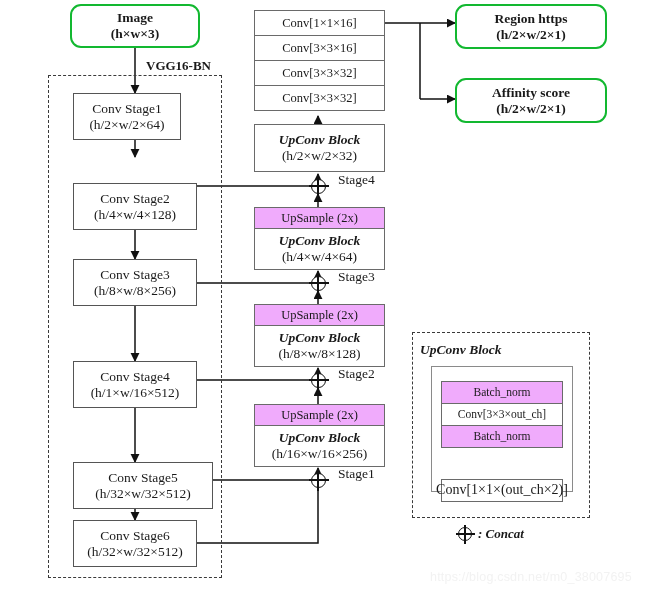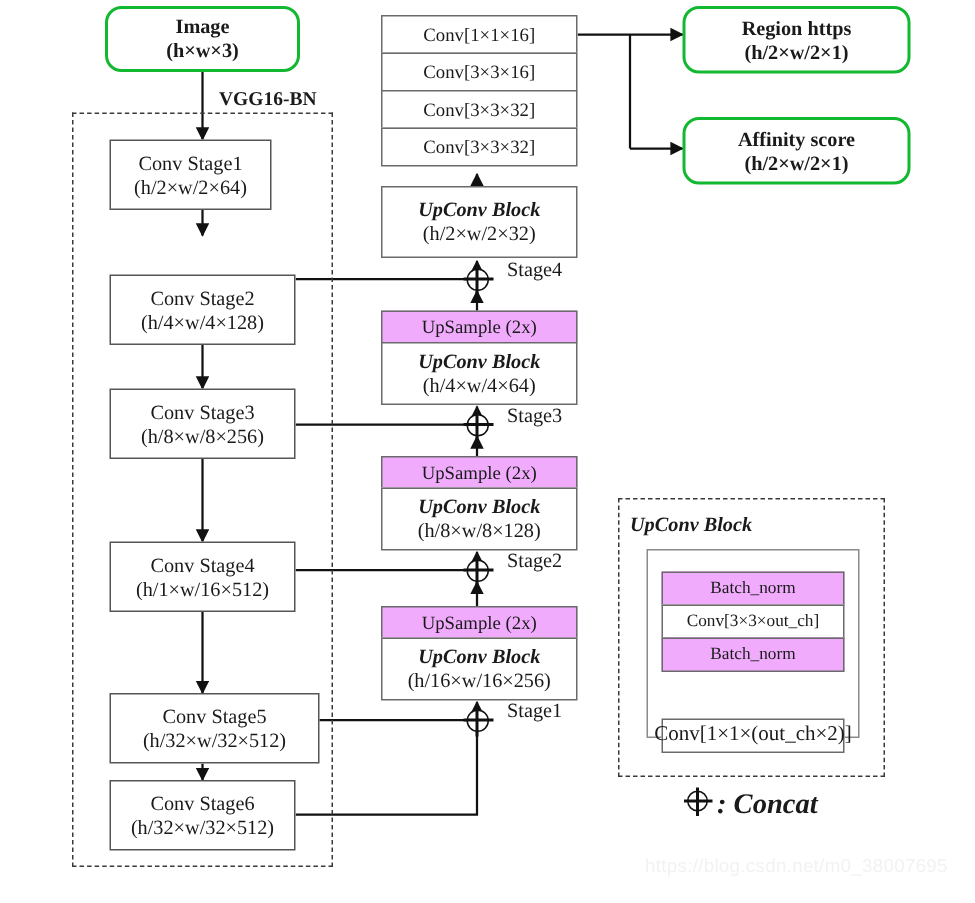--- a/index.html
+++ b/index.html
@@ -257,17 +257,17 @@
     </div>
     <div class="box shaded small" style="position:relative;top:-2px;width:122px;height:23px;font-size:11.5px;">
       <div>Batch_norm</div>
     </div>
     <div class="box thinbox small" style="position:relative;top:-3px;width:122px;height:23px;font-size:14px;margin-top:32px;">
       <div>Conv[1×1×(out_ch×2)]</div>
     </div>
   </div>
 
   <div class="legendsym" style="left:458px;top:527px;"></div>
-  <div class="label bi" style="left:478px;top:526px;font-size:19px;">: Concat</div>
+  <div class="label bi" style="left:478px;top:526px;font-size:13px;">: Concat</div>
 
   <div class="watermark" style="left:430px;top:570px;">https://blog.csdn.net/m0_38007695</div>
 
 </div>
 
 </body></html>

